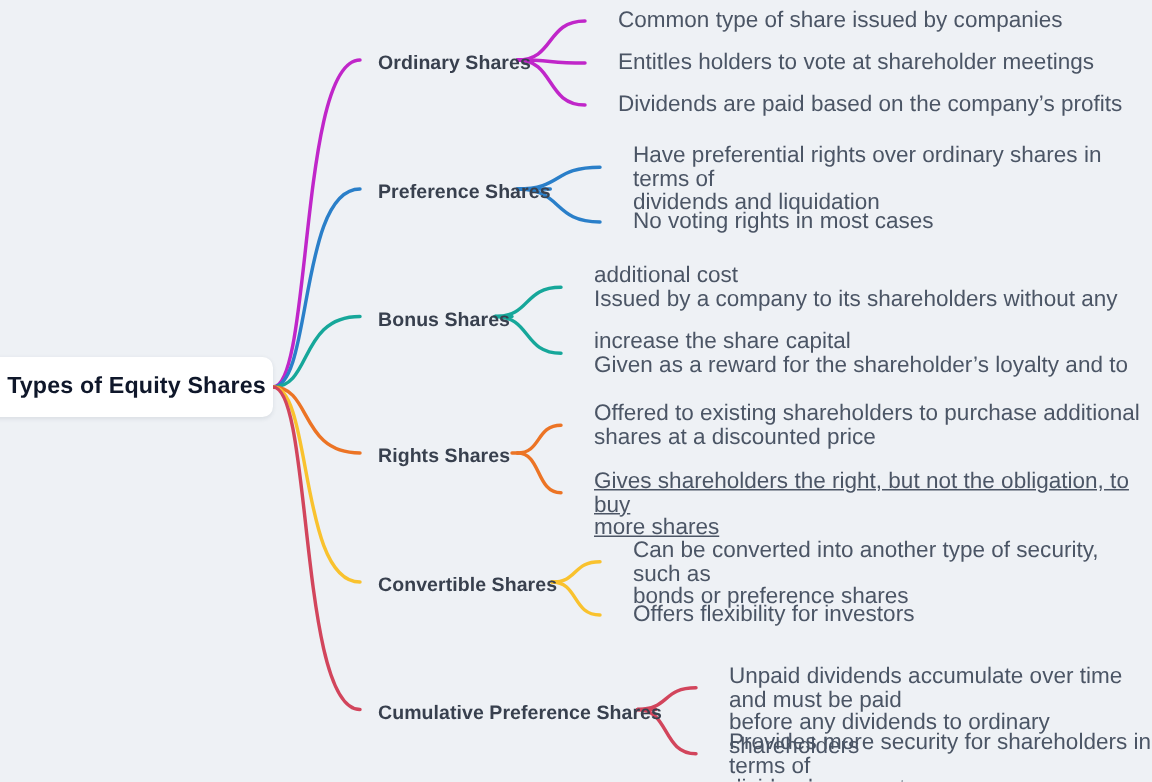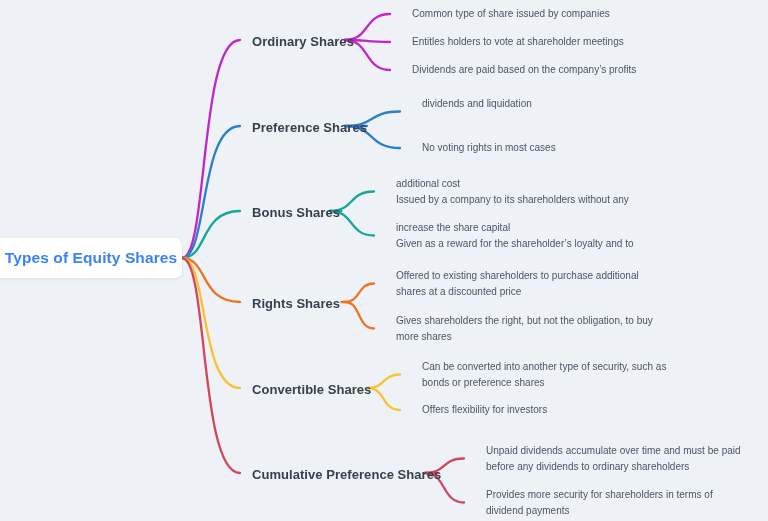--- a/index.html
+++ b/index.html
@@ -41,36 +41,36 @@
     box-shadow: 0 1px 3px rgba(40,55,75,0.10);
     display: flex;
     align-items: center;
     justify-content: center;
     box-sizing: border-box;
     padding-left: 14px;
   }
   .root-label {
     font-size: 15.5px;
     font-weight: 600;
-    color: #3b82f6;
+    color: #0f172a;
     letter-spacing: 0.1px;
     white-space: nowrap;
   }
   .branch-label {
     position: absolute;
     font-size: 13px;
     font-weight: bold;
     color: #38404e;
     white-space: nowrap;
     text-align: right;
     letter-spacing: 0.05px;
   }
   .leaf-text {
     position: absolute;
-    font-size: 10px;
+    font-size: 15px;
     color: #4b5565;
     line-height: 15.5px;
     letter-spacing: 0.01px;
   }
 </style>
 </head>
 <body>
 
 <div id="map">
 
@@ -120,38 +120,39 @@
       <div class="leaf-text" style="left: 412px; top: 6px;">
         <div>Common type of share issued by companies</div>
       </div>
       <div class="leaf-text" style="left: 412px; top: 34px;">
         <div>Entitles holders to vote at shareholder meetings</div>
       </div>
       <div class="leaf-text" style="left: 412px; top: 62px; text-align: center;">
         <div>Dividends are paid based on the company’s profits</div>
       </div>
       <div class="leaf-text" style="left: 422px; top: 96px;">
+        <div>Have preferential rights over ordinary shares in terms of</div>
         <div>dividends and liquidation</div>
       </div>
       <div class="leaf-text" style="left: 422px; top: 140px; text-align: center;">
         <div>No voting rights in most cases</div>
       </div>
       <div class="leaf-text" style="left: 396px; top: 176px;">
         <div>additional cost</div>
         <div>Issued by a company to its shareholders without any</div>
       </div>
       <div class="leaf-text" style="left: 396px; top: 220px;">
         <div>increase the share capital</div>
         <div>Given as a reward for the shareholder’s loyalty and to</div>
       </div>
       <div class="leaf-text" style="left: 396px; top: 268px;">
         <div>Offered to existing shareholders to purchase additional</div>
         <div>shares at a discounted price</div>
       </div>
-      <div class="leaf-text" style="left: 396px; top: 313px;">
+      <div class="leaf-text" style="left: 396px; top: 313px; text-decoration: underline;">
         <div>Gives shareholders the right, but not the obligation, to buy</div>
         <div>more shares</div>
       </div>
       <div class="leaf-text" style="left: 422px; top: 359px;">
         <div>Can be converted into another type of security, such as</div>
         <div>bonds or preference shares</div>
       </div>
       <div class="leaf-text" style="left: 422px; top: 402px;">
         <div>Offers flexibility for investors</div>
       </div>

